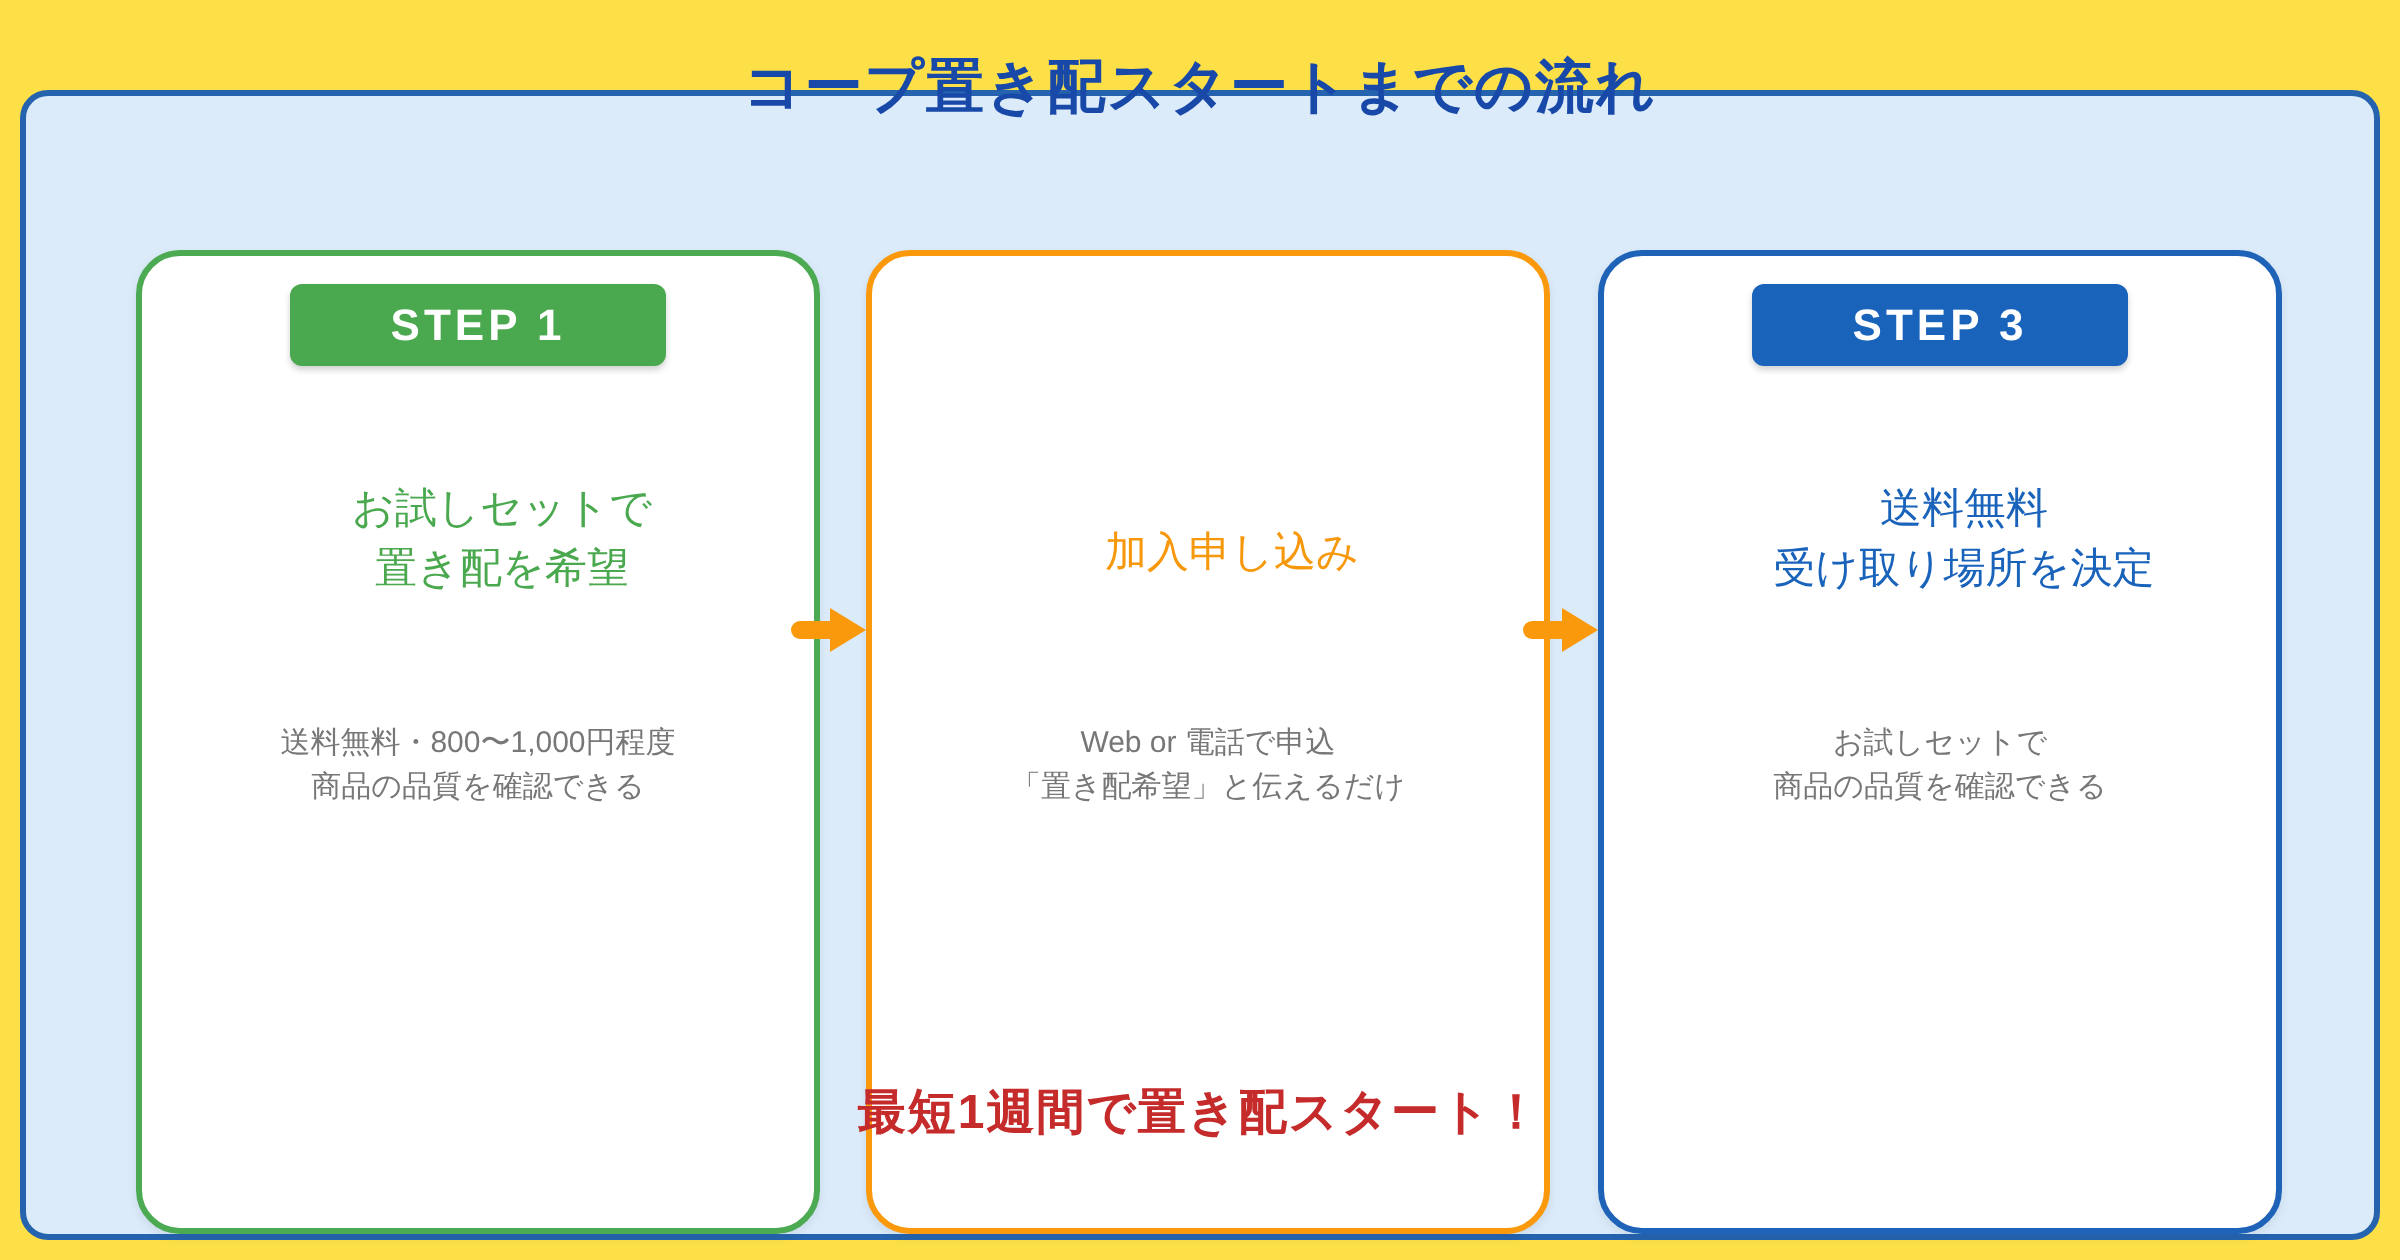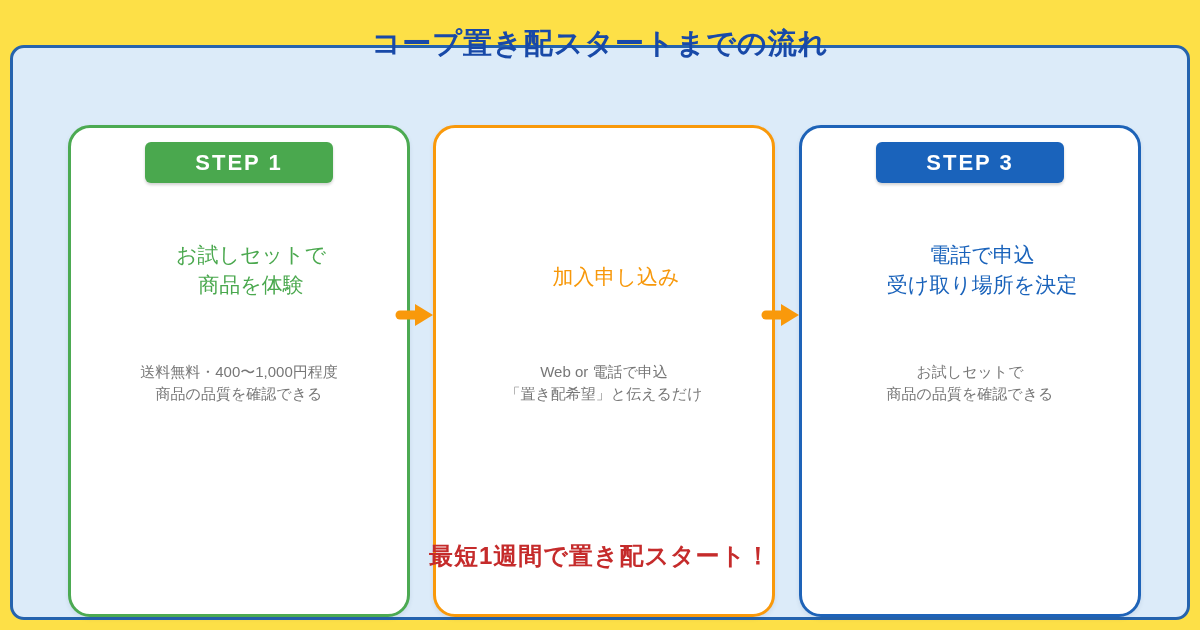--- a/index.html
+++ b/index.html
@@ -121,42 +121,42 @@
 <div class="stage">
 
   <div class="main-title">コープ置き配スタートまでの流れ</div>
 
   <div class="panel"></div>
 
   <div class="card step1">
     <div class="badge">STEP 1</div>
     <div class="card-heading">
       <span>お試しセットで</span><br>
-      <span>商品を体験</span>
+      <span>置き配を希望</span>
     </div>
     <div class="card-desc">
-      <span>送料無料・400〜1,000円程度</span><br>
+      <span>送料無料・800〜1,000円程度</span><br>
       <span>商品の品質を確認できる</span>
     </div>
   </div>
 
   <div class="card step2">
     <div class="card-heading">
       <span>加入申し込み</span><br>
     </div>
     <div class="card-desc">
       <span>Web or 電話で申込</span><br>
       <span>「置き配希望」と伝えるだけ</span>
     </div>
   </div>
 
   <div class="card step3">
     <div class="badge">STEP 3</div>
     <div class="card-heading">
-      <span>電話で申込</span><br>
+      <span>送料無料</span><br>
       <span>受け取り場所を決定</span>
     </div>
     <div class="card-desc">
       <span>お試しセットで</span><br>
       <span>商品の品質を確認できる</span>
     </div>
   </div>
 
   <svg class="flow-arrow a1" viewBox="0 0 40 26" xmlns="http://www.w3.org/2000/svg">
     <line x1="5" y1="13" x2="22" y2="13" stroke="#f9990b" stroke-width="9" stroke-linecap="round"></line>

